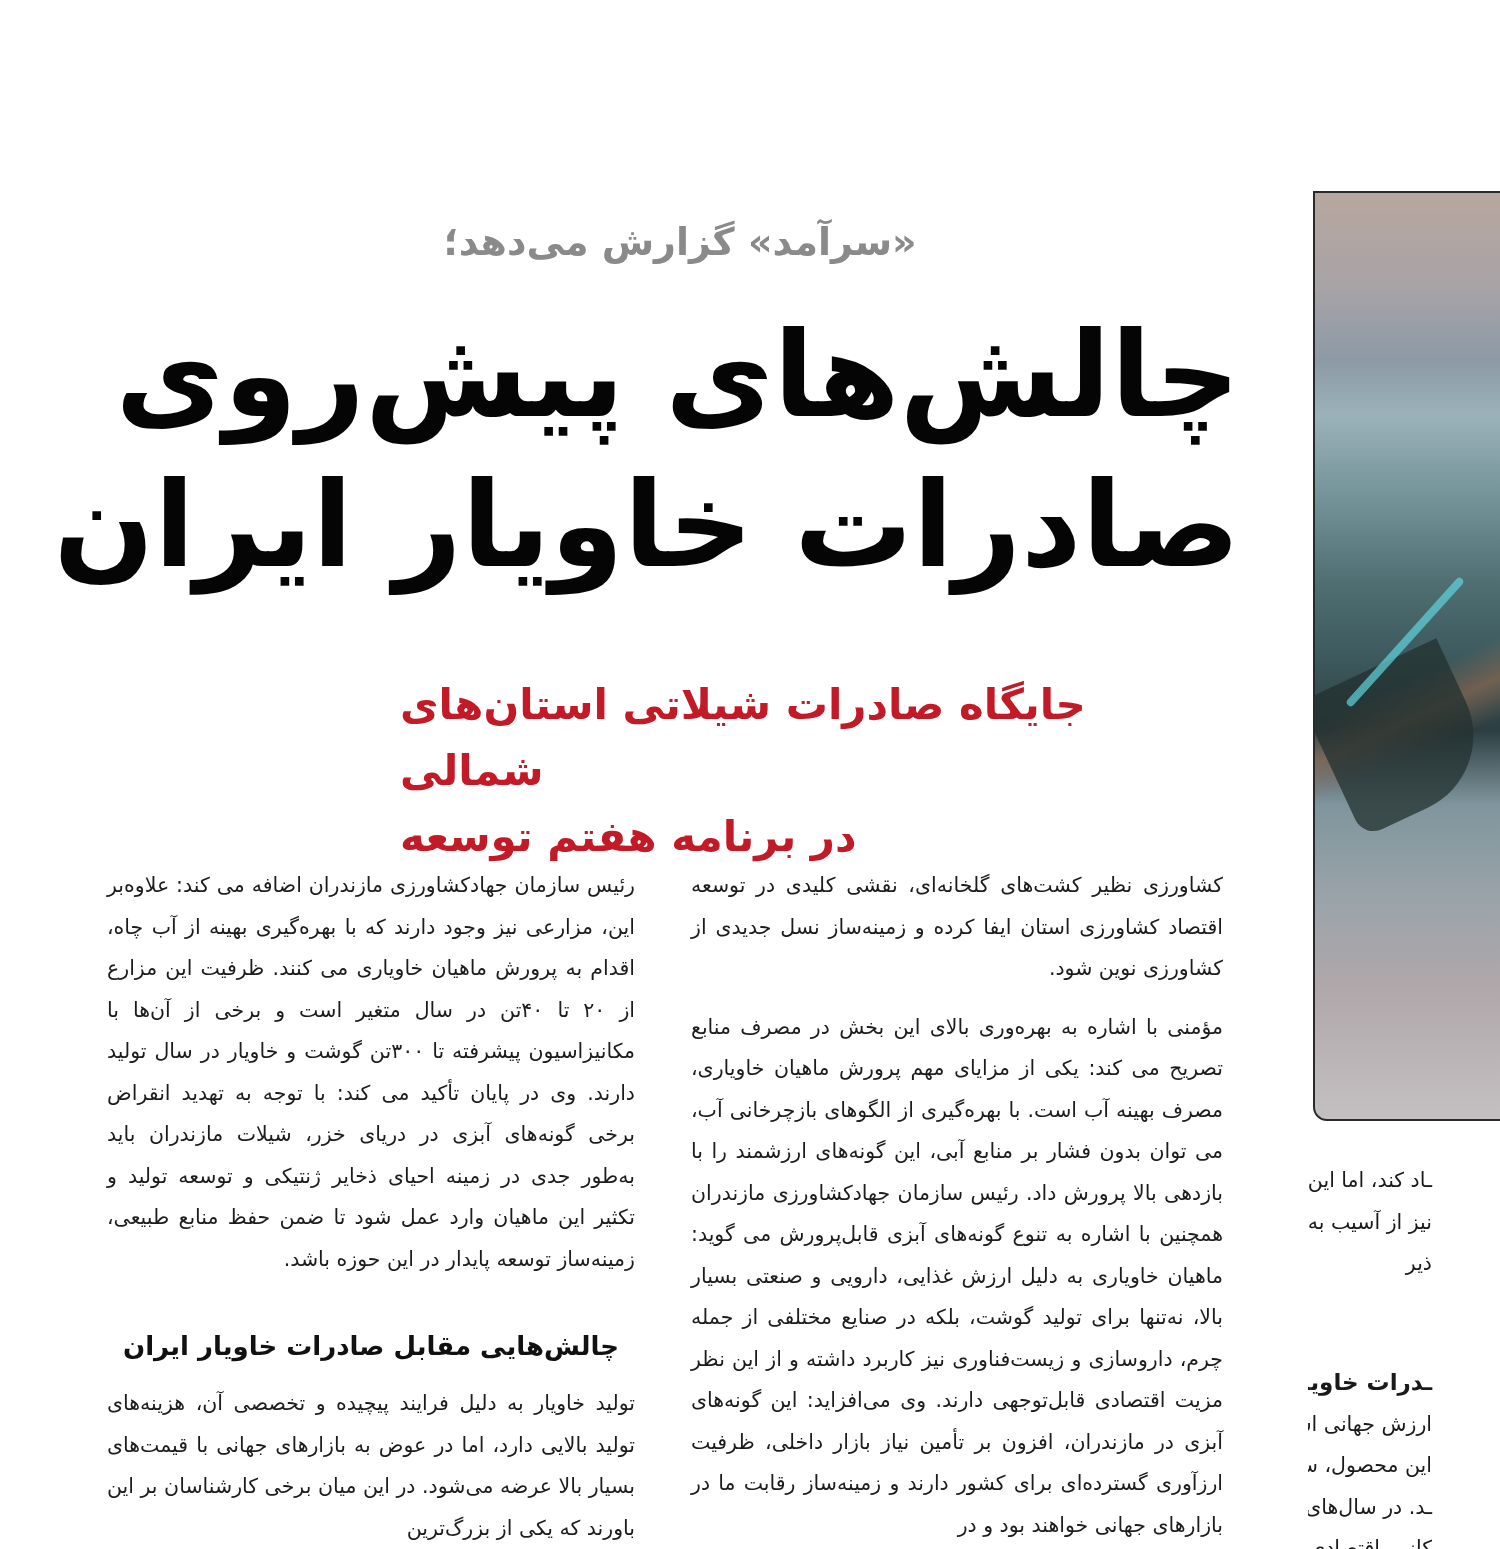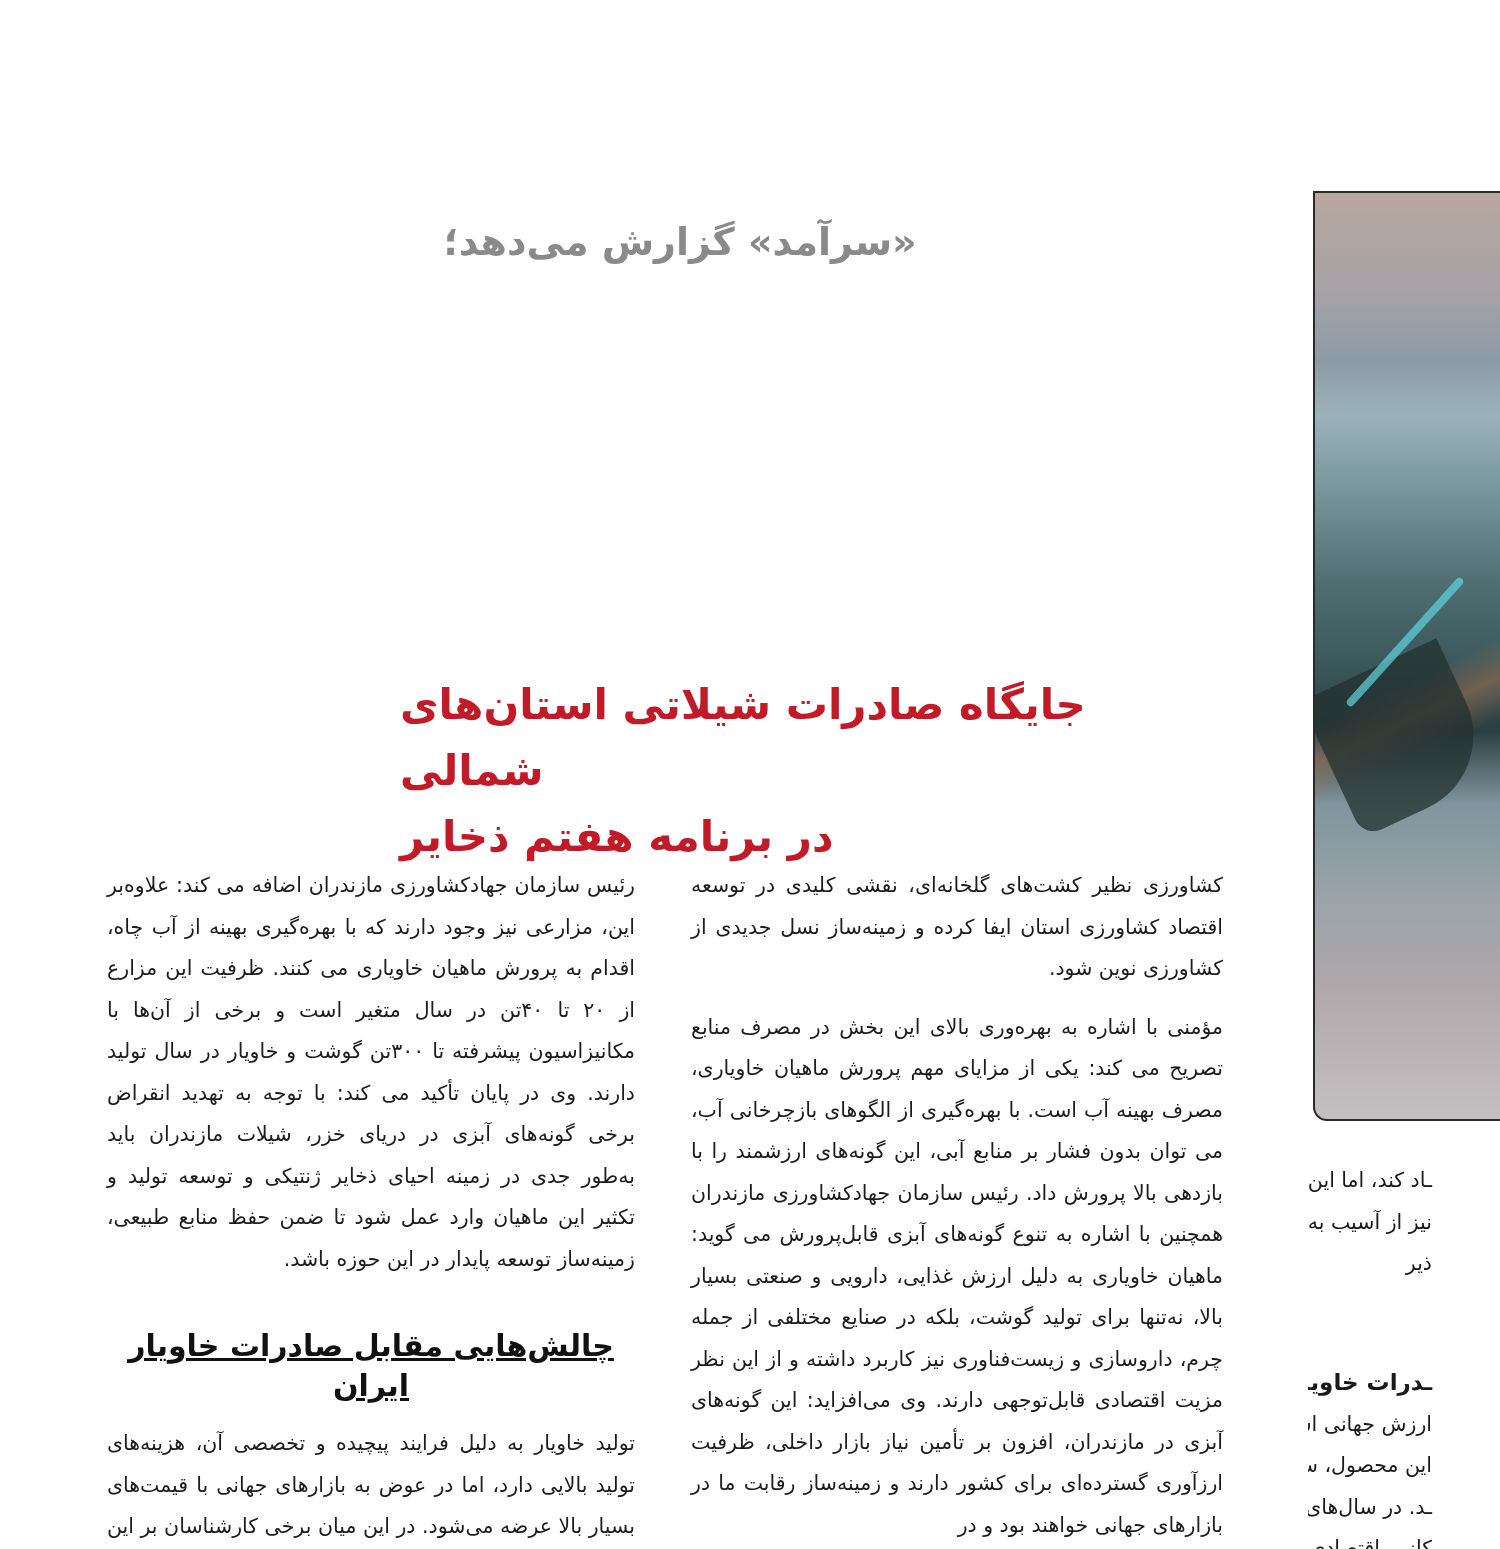--- a/index.html
+++ b/index.html
@@ -26,22 +26,22 @@
   }
 
   .col {
     position: absolute; top: 848px; font-size: 20.5px; line-height: 41.5px;
     text-align: justify; text-align-last: right; color: #1c1c1c;
   }
   .col p { margin: 17px; }
   .col-right { left: 674px; width: 566px; }
   .col-left { left: 90px; width: 562px; }
   .col-left .section-title {
-    font-weight: bold; font-size: 30px; text-align: center; text-align-last: center;
-    margin: 46px 0 0 0; line-height: 40px; color: #111; text-decoration: underline;
+    font-weight: bold; font-size: 26px; text-align: center; text-align-last: center;
+    margin: 46px 0 0 0; line-height: 40px; color: #111;
   }
 
   .photo {
     position: absolute; left: 1313px; top: 191px; width: 200px; height: 926px;
     border: 2px solid #2a2a2a; border-radius: 0 0 0 14px; overflow: hidden;
     background:
       linear-gradient(155deg, rgba(0,0,0,0) 0 52%, rgba(160,110,80,0.55) 56%, rgba(0,0,0,0) 60%),
       linear-gradient(180deg,
         #b7a79f 0%, #a8a3a6 10%, #8d9aa6 18%, #9bb2ba 24%,
         #6f8f95 34%, #4f6f73 42%, #3d5a5e 50%, #2c3e41 58%,
@@ -63,24 +63,28 @@
   .edge-col .line { display: block; text-align: right; width: 260px; margin-left: 0; position: relative; right: 68px; }
   .edge-title { font-weight: bold; font-size: 23px; }
 </style>
 </head>
 <body>
 
 <div class="page">
 
   <div class="kicker">«سرآمد» گزارش می‌دهد؛</div>
 
+  <div class="headline">
+    <div>چالش‌های پیش‌روی</div>
+    <div>صادرات خاویار ایران</div>
+  </div>
 
   <div class="subhead">
     <div>جایگاه صادرات شیلاتی استان‌های شمالی</div>
-    <div>در برنامه هفتم ذخایر</div>
+    <div>در برنامه هفتم توسعه</div>
   </div>
 
   <div class="col col-right">
     <p>کشاورزی نظیر کشت‌های گلخانه‌ای، نقشی کلیدی در توسعه اقتصاد کشاورزی استان ایفا کرده و زمینه‌ساز نسل جدیدی از کشاورزی نوین شود.</p>
     <p>مؤمنی با اشاره به بهره‌وری بالای این بخش در مصرف منابع تصریح می کند: یکی از مزایای مهم پرورش ماهیان خاویاری، مصرف بهینه آب است. با بهره‌گیری از الگوهای بازچرخانی آب، می توان بدون فشار بر منابع آبی، این گونه‌های ارزشمند را با بازدهی بالا پرورش داد. رئیس سازمان جهادکشاورزی مازندران همچنین با اشاره به تنوع گونه‌های آبزی قابل‌پرورش می گوید: ماهیان خاویاری به دلیل ارزش غذایی، دارویی و صنعتی بسیار بالا، نه‌تنها برای تولید گوشت، بلکه در صنایع مختلفی از جمله چرم، داروسازی و زیست‌فناوری نیز کاربرد داشته و از این نظر مزیت اقتصادی قابل‌توجهی دارند. وی می‌افزاید: این گونه‌های آبزی در مازندران، افزون بر تأمین نیاز بازار داخلی، ظرفیت ارزآوری گسترده‌ای برای کشور دارند و زمینه‌ساز رقابت ما در بازارهای جهانی خواهند بود و در</p>
   </div>
 
   <div class="col col-left">
     <p>رئیس سازمان جهادکشاورزی مازندران اضافه می کند: علاوه‌بر این، مزارعی نیز وجود دارند که با بهره‌گیری بهینه از آب چاه، اقدام به پرورش ماهیان خاویاری می کنند. ظرفیت این مزارع از ۲۰ تا ۴۰تن در سال متغیر است و برخی از آن‌ها با مکانیزاسیون پیشرفته تا ۳۰۰تن گوشت و خاویار در سال تولید دارند. وی در پایان تأکید می کند: با توجه به تهدید انقراض برخی گونه‌های آبزی در دریای خزر، شیلات مازندران باید به‌طور جدی در زمینه احیای ذخایر ژنتیکی و توسعه تولید و تکثیر این ماهیان وارد عمل شود تا ضمن حفظ منابع طبیعی، زمینه‌ساز توسعه پایدار در این حوزه باشد.</p>
     <p class="section-title">چالش‌هایی مقابل صادرات خاویار ایران</p>

